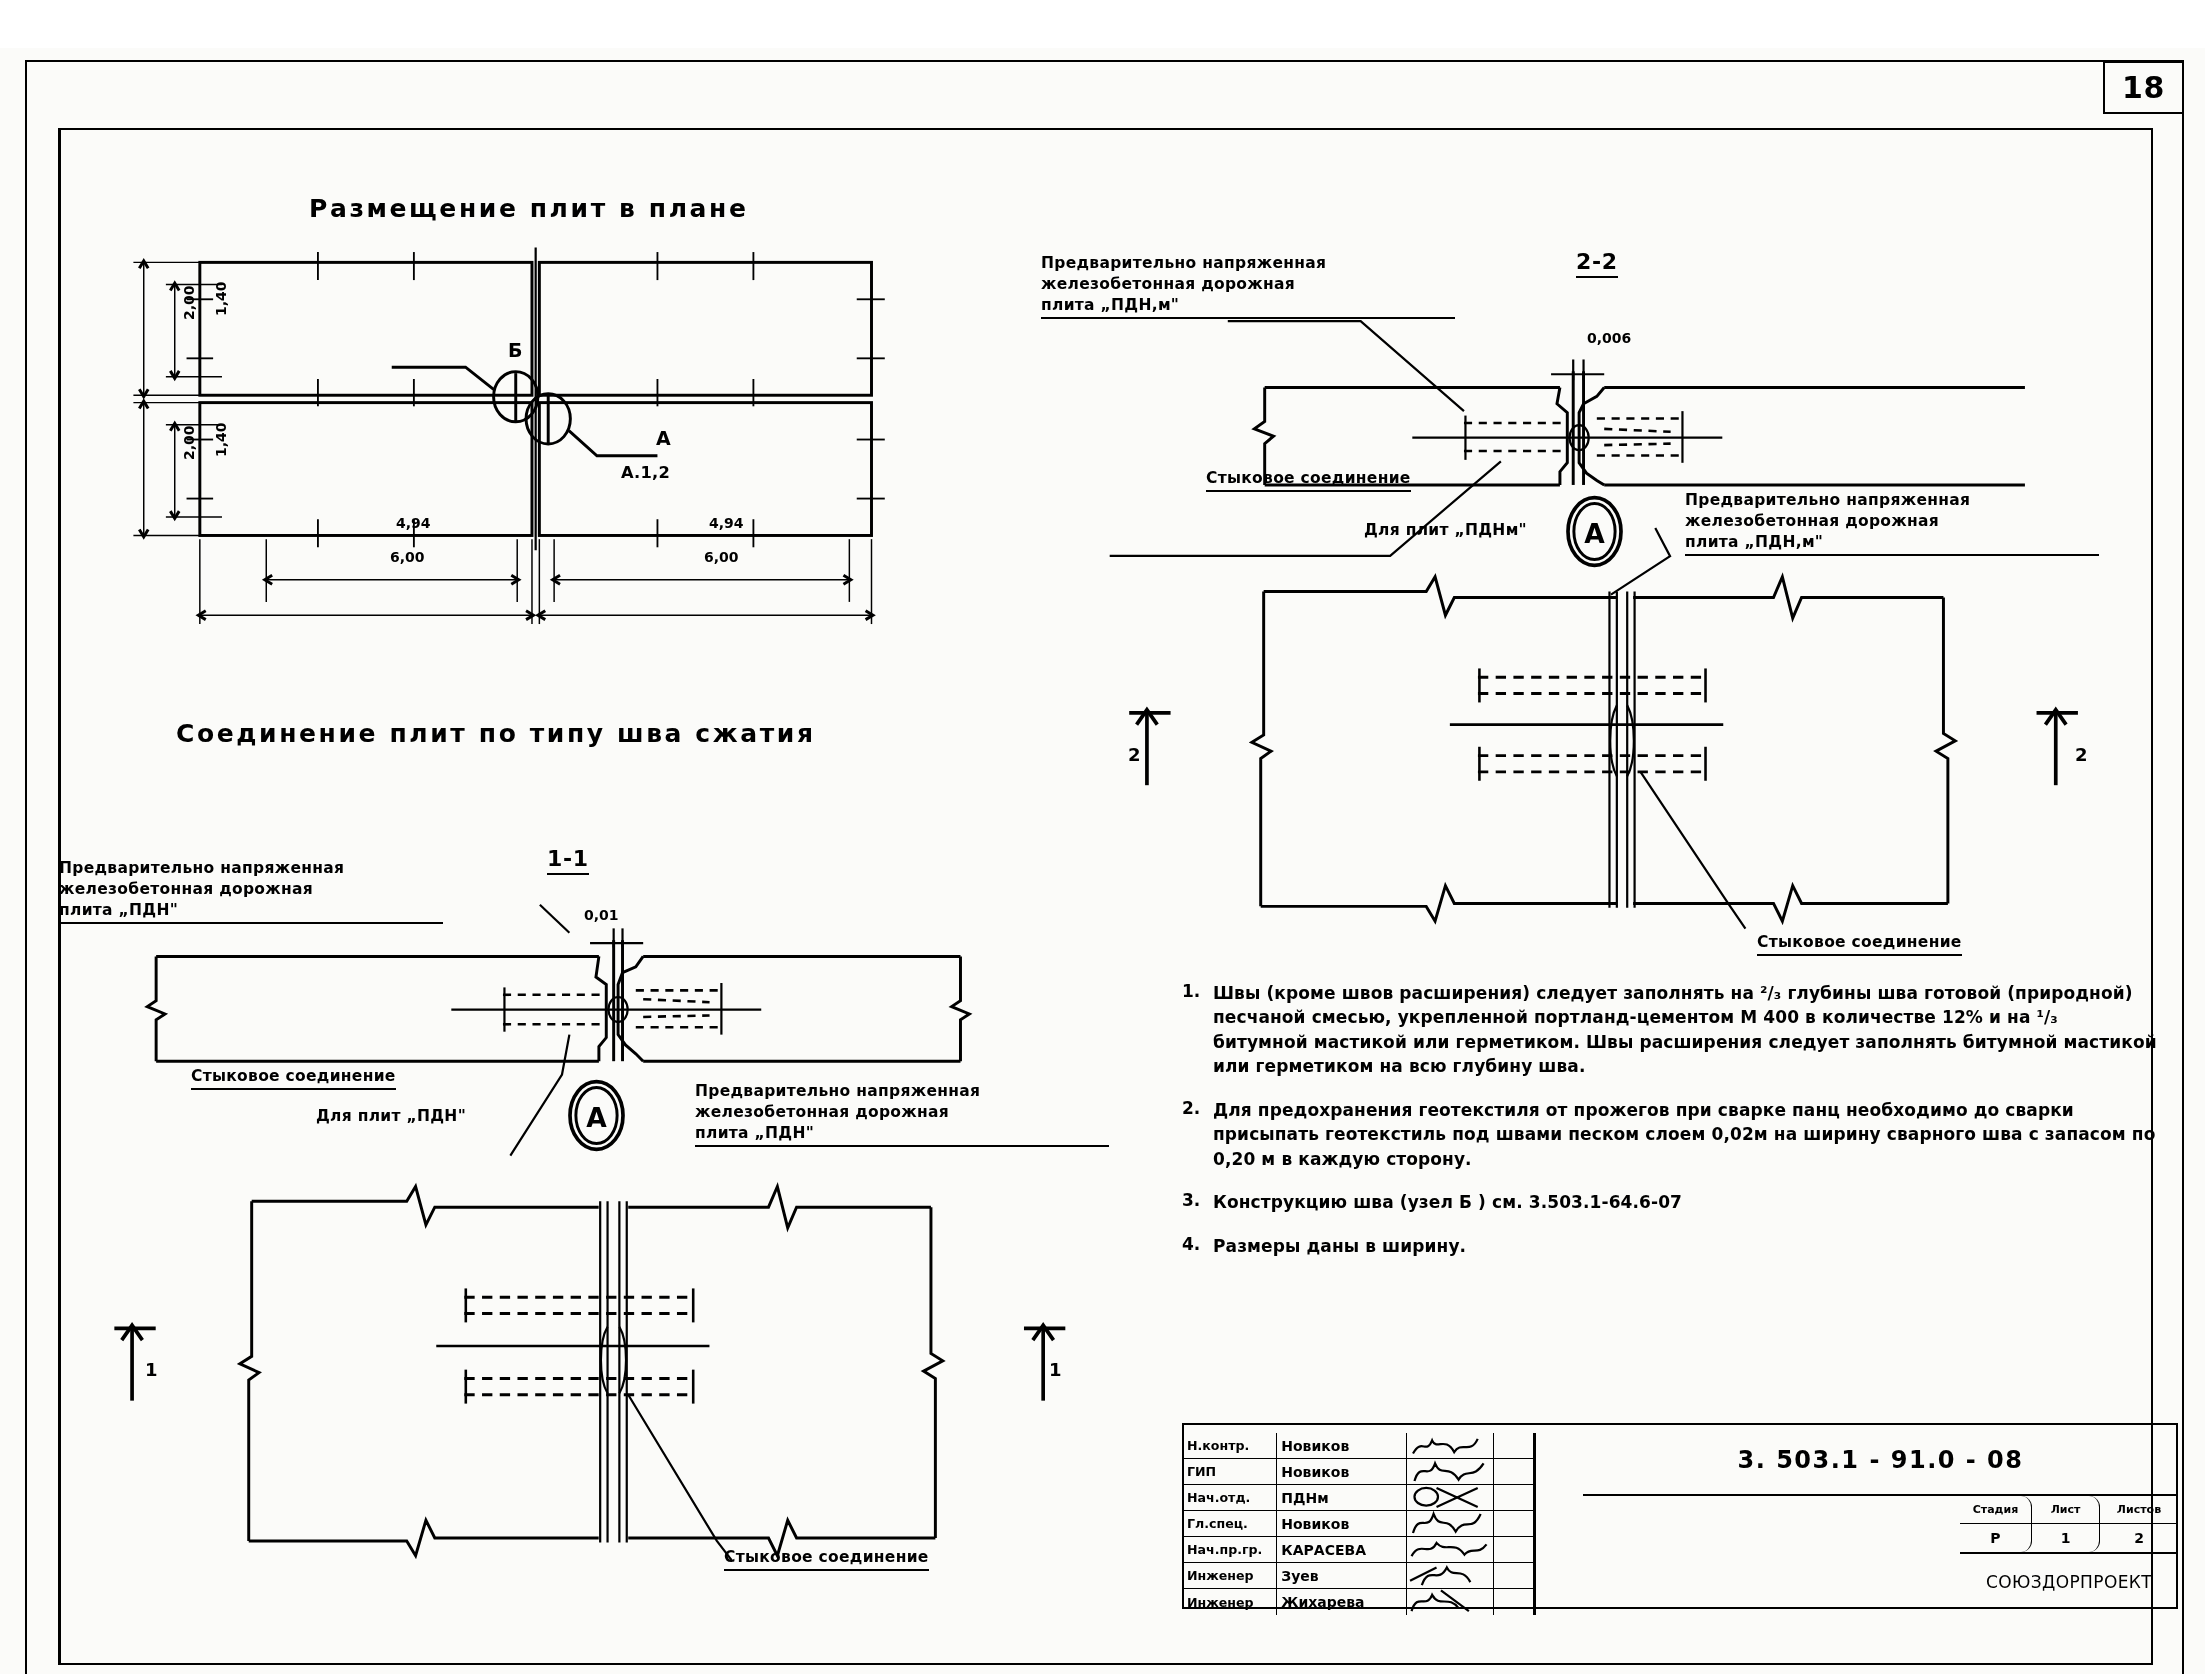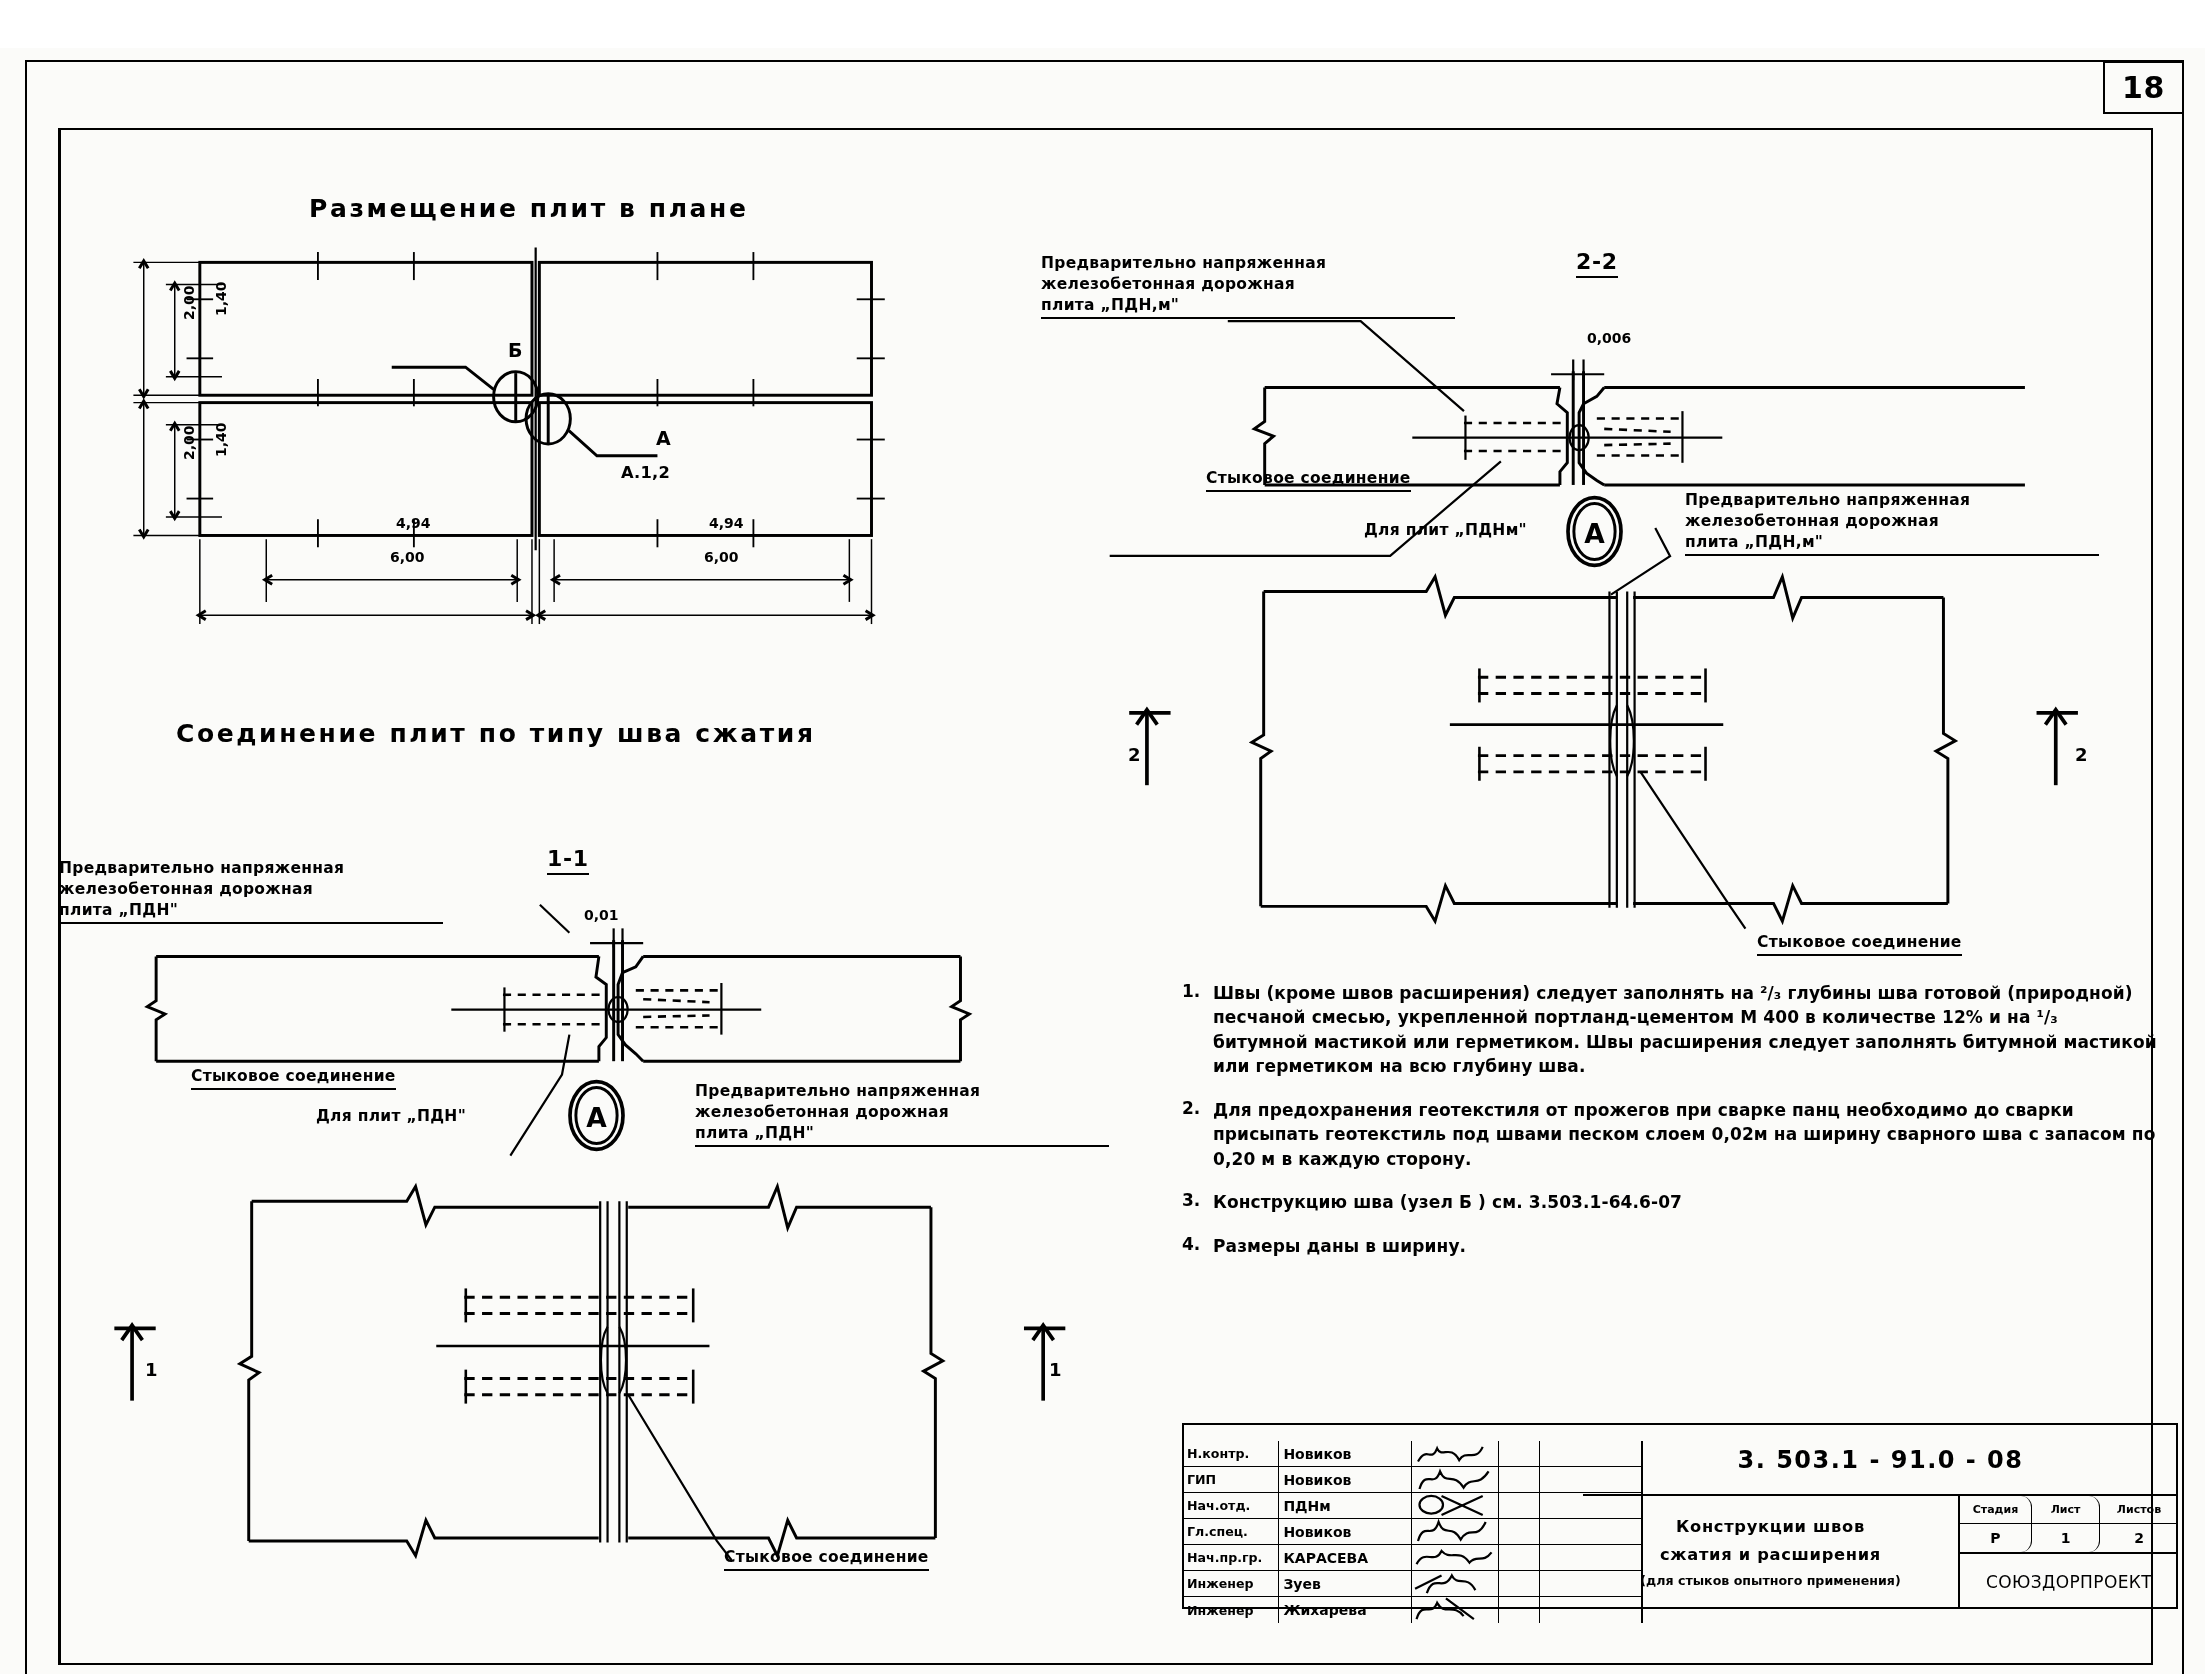--- a/index.html
+++ b/index.html
@@ -19,21 +19,21 @@
   svg{display:block;overflow:visible;}
 
   
   .notes{position:absolute;left:1182px;top:933px;width:976px;}
   .note-row{display:flex;margin-bottom:19px;}
   .note-num{width:31px;flex:0 0 31px;font-size:17px;font-weight:700;font-family:"DejaVu Sans",sans-serif;}
   .note-txt{font-size:17px;font-weight:700;font-family:"DejaVu Sans",sans-serif;line-height:1.44;letter-spacing:0.1px;}
 
   
   .tb{position:absolute;left:1182px;top:1375px;width:996px;height:186px;border:2.2px solid #000;box-sizing:border-box;}
-  .tb-left{position:absolute;left:0;top:16px;width:459px;height:100%;border-right:2.2px solid #000;box-sizing:border-box;}
+  .tb-left{position:absolute;left:0;top:8px;width:352px;height:100%;border-right:2.2px solid #000;box-sizing:border-box;}
   .tb-row{display:flex;height:26px;border-bottom:1.5px solid #000;box-sizing:border-box;}
   .tb-row:last-child{border-bottom:none;}
   .tb-c-role{width:95px;border-right:1.5px solid #000;box-sizing:border-box;display:flex;align-items:center;padding-left:3px;}
   .tb-c-name{width:133px;border-right:1.5px solid #000;box-sizing:border-box;display:flex;align-items:center;padding-left:4.4px;}
   .tb-c-sign{width:87px;border-right:1.5px solid #000;box-sizing:border-box;position:relative;}
   .tb-c-date{width:41px;border-right:1.5px solid #000;box-sizing:border-box;}
   .tb-c-x{flex:1;}
   .tbt{font-size:12.6px;font-weight:700;font-family:"DejaVu Sans",sans-serif;white-space:nowrap;}
   .tbn{font-size:14px;font-weight:700;font-family:"DejaVu Sans",sans-serif;white-space:nowrap;}
   .tb-code{position:absolute;left:399px;top:0;width:595px;height:71px;border-bottom:2.2px solid #000;box-sizing:border-box;display:flex;align-items:center;justify-content:center;}
@@ -550,25 +550,20 @@
           </div>
         <div class="tb-c-date"></div>
         <div class="tb-c-x"></div>
       </div>
     </div>
 
     <div class="tb-code">
       <span>3. 503.1 - 91.0 - 08</span>
     </div>
 
-    <div class="tb-name">
-      <div>Конструкции  швов</div>
-      <div>сжатия и расширения</div>
-      <div class="small">(для стыков опытного применения)</div>
-    </div>
 
     <div class="tb-right">
       <div class="tb-stage">
         <div class="c" style="width:72px;">
           <div class="hd">Стадия</div>
           <div class="vl">Р</div>
         </div>
         <div class="c" style="width:68px;">
           <div class="hd">Лист</div>
           <div class="vl">1</div>

